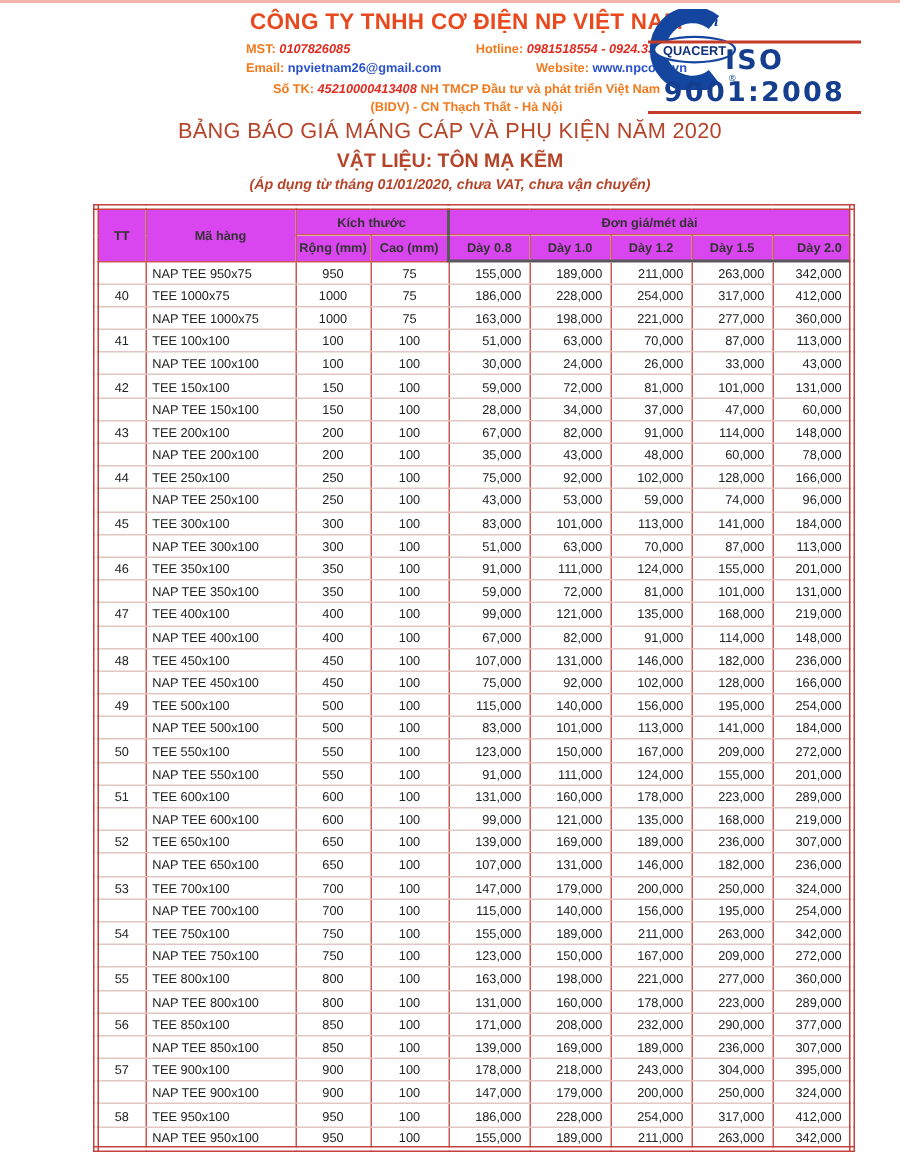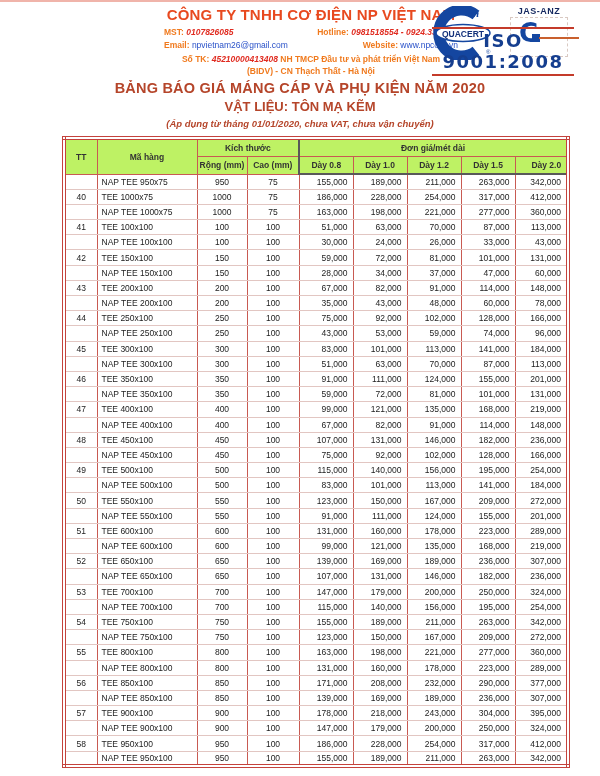--- a/index.html
+++ b/index.html
@@ -14,47 +14,47 @@
   .header { position:absolute; top:4px; left:0; width:600px; height:74px; }
 
   .logo { position:absolute; left:60px; top:2px; width:130px; height:68px; }
 
   .center-info { position:absolute; left:158px; top:2px; width:306px; text-align:center; }
   .company-name { font-size:15px; font-weight:bold; color:#e8491f; letter-spacing:.2px; white-space:nowrap; }
   .info-row { display:flex; justify-content:space-between; padding:0 6px; font-size:8.5px; margin-top:3.5px; line-height:1.2; }
   .info-pair { white-space:nowrap; }
   .lbl { color:#f07a1e; font-weight:bold; }
   .val-red { color:#e02b20; font-style:italic; font-weight:bold; }
-  .val-blue { color:#2a52c9; font-weight:normal; }
+  .val-blue { color:#2a52c9; font-weight:bold; }
   .bank-line { font-size:8.5px; margin-top:4px; line-height:1.35; color:#f07a1e; font-weight:bold; padding:0 14px; }
 
   .certs { position:absolute; right:26px; top:0; width:142px; height:72px; }
   .quacert-wrap { position:absolute; left:0; top:2px; width:66px; height:54px; }
   .jasanz-wrap { position:absolute; right:0; top:2px; width:70px; height:54px; text-align:center; }
   .jasanz-label { font-size:9px; font-weight:bold; color:#12265e; letter-spacing:.5px; }
   .jasanz-box { margin:1px auto 0; width:56px; height:38px; border:1px dashed #d9c9c2; position:relative; }
   .jasanz-g { position:absolute; left:8px; top:2px; font-size:26px; font-weight:bold; color:#1446a0; line-height:1; font-family:"DejaVu Sans", sans-serif; }
   .jasanz-dot { position:absolute; left:21px; top:16px; width:8px; height:8px; background:#1446a0; }
   .jasanz-line { position:absolute; left:28px; top:19px; width:40px; height:2px; background:#c9602e; }
   .iso-band { position:absolute; left:0; bottom:0; width:142px; border-top:2px solid #c43b2a; border-bottom:2px solid #c43b2a; text-align:center; padding:1px 0 2px; }
   .iso-text { font-size:18px; font-weight:bold; color:#153e8f; letter-spacing:1.5px; font-family:"DejaVu Sans", sans-serif; }
 
   
   .title-block { position:absolute; top:80px; left:0; width:600px; text-align:center; color:#b5452a; }
-  .title-main { font-size:14.5px; font-weight:bold; letter-spacing:.2px; }
+  .title-main { font-size:14.5px; font-weight:normal; letter-spacing:.2px; }
   .title-sub  { font-size:13px; font-weight:bold; margin-top:3px; }
   .title-note { font-size:9.5px; font-style:italic; margin-top:4px; font-weight:bold; }
 
   
   .table-wrap { position:absolute; top:136px; left:62px; width:506px; }
   table.price-table { border-collapse:collapse; table-layout:fixed; width:506px; border:4px double #c4423c; }
   th, td { margin:0; padding:0 2px; overflow:hidden; white-space:nowrap; }
   thead th {
     font-size:8.5px; font-weight:bold; color:#333; text-align:center;
-    border:1px solid #c85a52; height:16px; background:#bef264;
+    border:1px solid #c85a52; height:16px; background:#d946ef;
   }
   th.price-group { border:2px solid #595959; border-bottom:1px solid #c85a52; }
   th.price-sub { border-bottom:2px solid #595959; }
   th.price-sub-first { border-left:2px solid #595959; }
   th.price-sub-last  { border-right:2px solid #595959;padding-left:13px; }
   tbody tr { height:15.2px; }
   tbody td {
     font-size:8.5px; color:#222;
     border-left:1px solid #c85a52; border-right:1px solid #c85a52;
     border-top:1px solid #e2c6c2; border-bottom:1px solid #e2c6c2;
@@ -104,28 +104,20 @@
   <div class="certs">
     <div class="quacert-wrap">
       <svg width="66" height="54" viewBox="0 0 66 54">
         <path d="M 44,9 A 23,23 0 1 0 44,45" fill="none" stroke="#1446a0" stroke-width="11"></path>
         <text x="36" y="11" font-family="Liberation Serif, serif" font-style="italic" font-weight="bold" font-size="11" fill="#1446a0">vn</text>
         <ellipse cx="31" cy="27" rx="27" ry="8.5" fill="#ffffff" stroke="#1446a0" stroke-width="1.5"></ellipse>
         <text x="31" y="30.5" text-anchor="middle" font-family="Liberation Sans, sans-serif" font-weight="bold" font-size="8.5" fill="#12307a">QUACERT</text>
         <text x="54" y="48" font-size="6" fill="#1446a0">®</text>
       </svg>
     </div>
-    <div class="jasanz-wrap">
-      <div class="jasanz-label">JAS-ANZ</div>
-      <div class="jasanz-box">
-        <span class="jasanz-g">C</span>
-        <span class="jasanz-dot"></span>
-        <span class="jasanz-line"></span>
-      </div>
-    </div>
     <div class="iso-band">
       <span class="iso-text">ISO 9001:2008</span>
     </div>
   </div>
 </div>
 
 <div class="title-block">
   <div class="title-main">BẢNG BÁO GIÁ MÁNG CÁP VÀ PHỤ KIỆN NĂM 2020</div>
   <div class="title-sub">VẬT LIỆU: TÔN MẠ KẼM</div>
   <div class="title-note">(Áp dụng từ tháng 01/01/2020, chưa VAT, chưa vận chuyển)</div>

